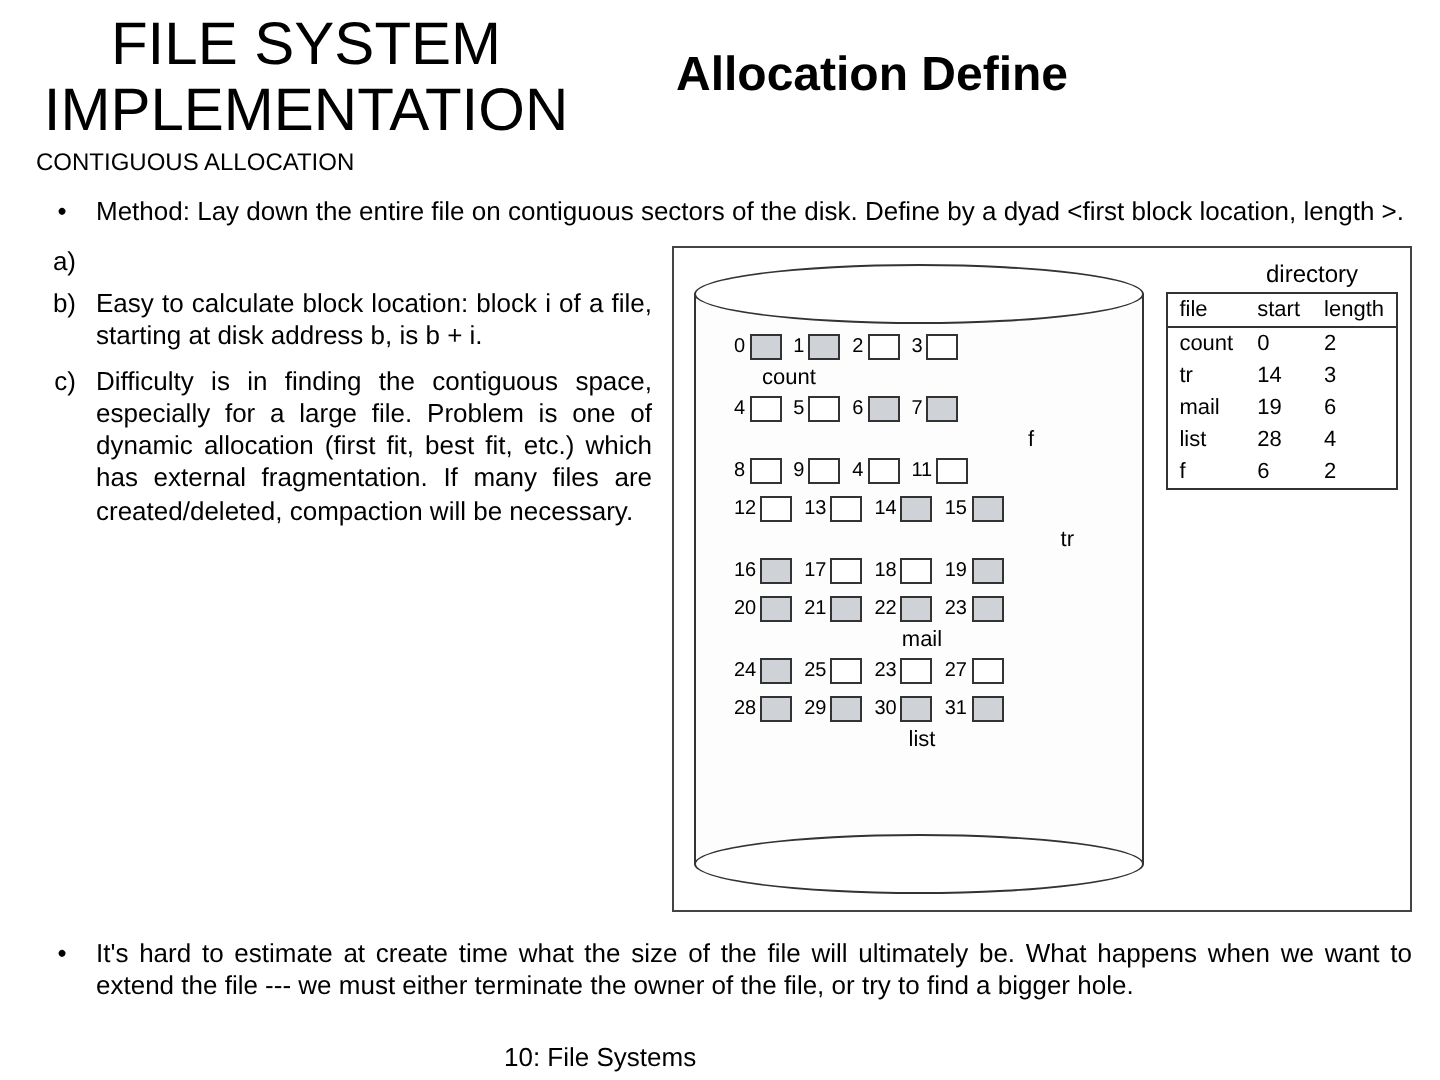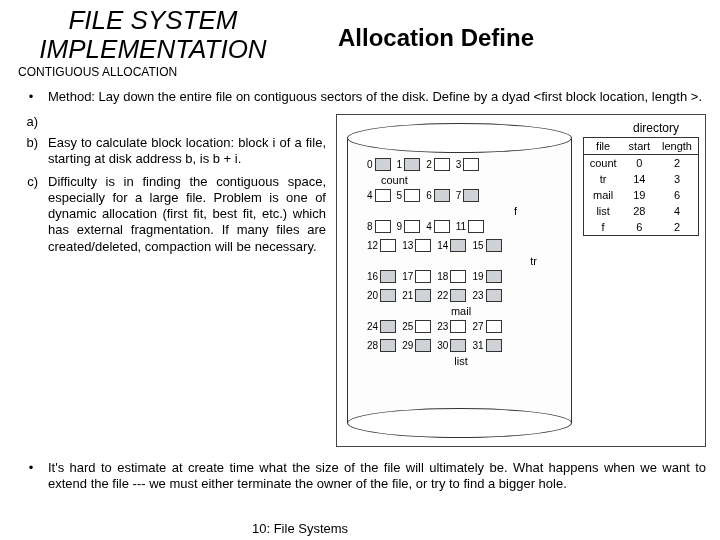--- a/index.html
+++ b/index.html
@@ -11,25 +11,24 @@
     color: #000;
     position: relative;
     overflow: hidden;
   }
   .header {
     display: flex;
     align-items: flex-start;
     padding: 6px 18px 0 18px;
   }
   .title-left {
-    font-size: 26px;
+    font-size: 30px;
     line-height: 1.1;
     text-align: center;
     width: 270px;
-    font-style: italic;
   }
   .title-right {
     font-size: 24px;
     font-weight: bold;
     margin-left: 50px;
     margin-top: 18px;
   }
   .subhead {
     font-size: 12px;
     padding: 2px 0 10px 18px;
@@ -77,21 +76,21 @@
   .dirtable {
     position: absolute;
     top: 22px;
     right: 6px;
     border: 1px solid #333;
     font-size: 11px;
     border-collapse: collapse;
   }
   .dirtable th, .dirtable td {
     padding: 2px 6px;
-    text-align: center;
+    text-align: left;
     font-weight: normal;
   }
   .dirtable th { border-bottom: 1px solid #333; }
   .cylinder {
     position: absolute;
     left: 10px; top: 8px;
     width: 225px;
     height: 315px;
   }
   .cyl-body {

